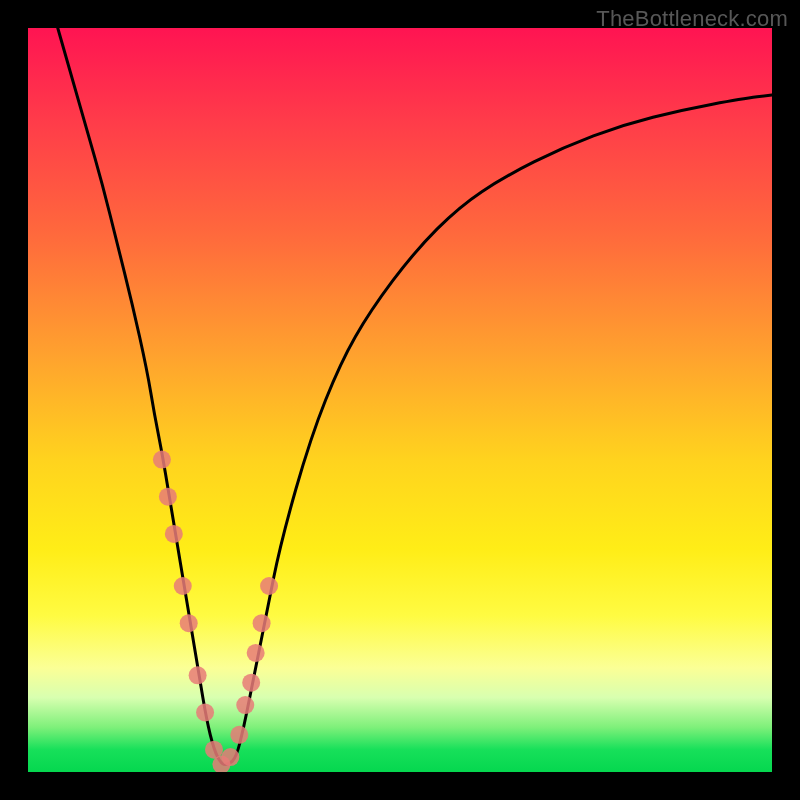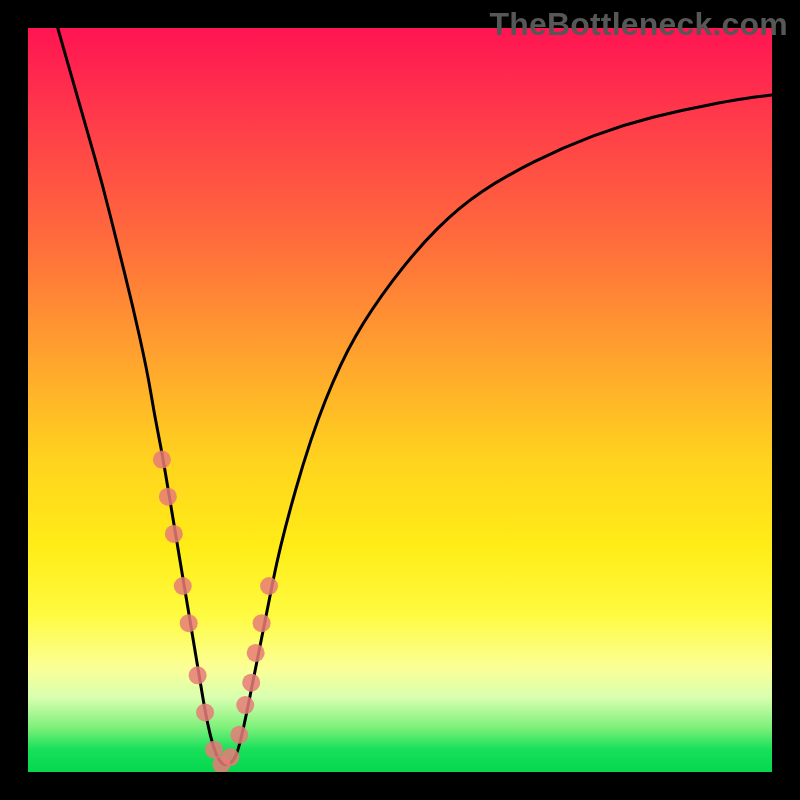--- a/index.html
+++ b/index.html
@@ -30,22 +30,22 @@
       #d8ffb0 90%,
       #7ef07a 94%,
       #17e05a 97%,
       #05d74f 100%
     );
   }
   .watermark {
     position: absolute;
     top: 6px;
     right: 12px;
-    font-size: 32px;
-    font-weight: 700;
+    font-size: 22px;
+    font-weight: 400;
     color: #575757;
     letter-spacing: 0.2px;
     font-family: Arial, sans-serif;
   }
   svg.curve {
     position: absolute;
     left: 0;
     top: 0;
     width: 744px;
     height: 744px;

